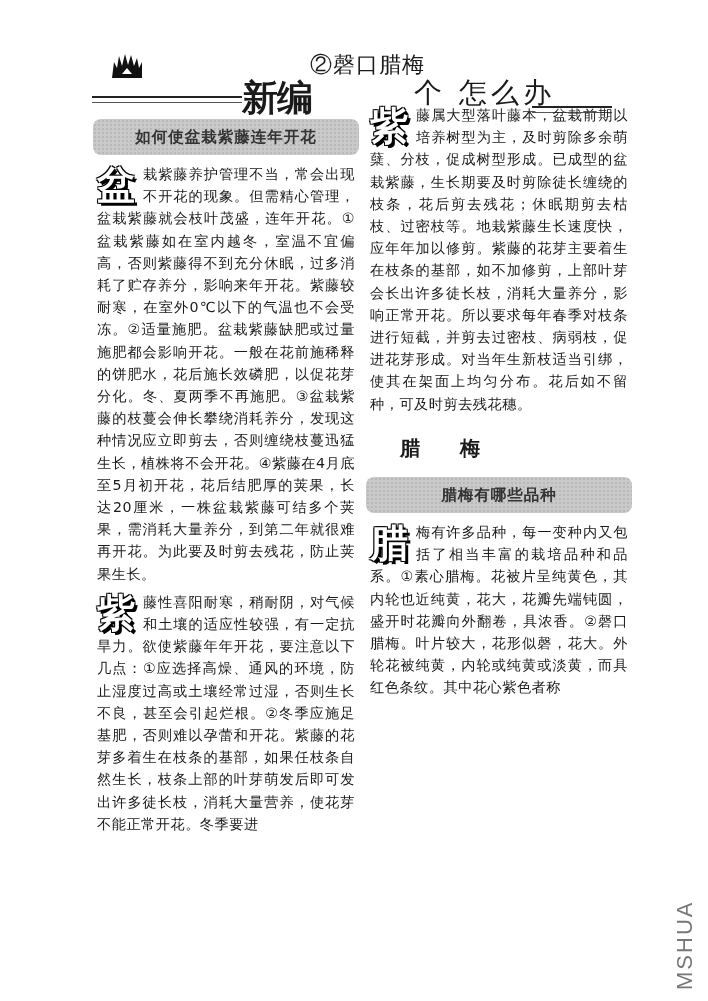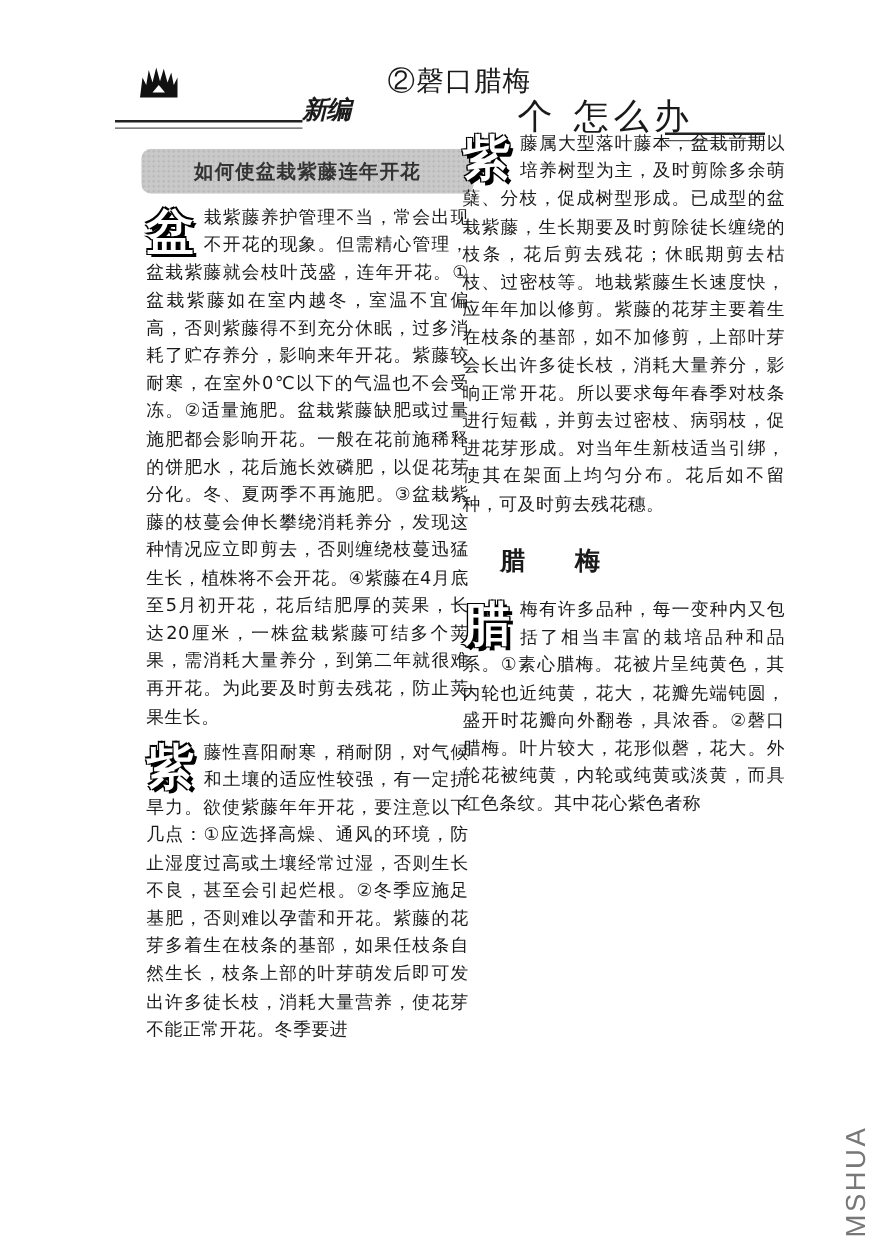--- a/index.html
+++ b/index.html
@@ -4,27 +4,27 @@
   <style>
     html, body { margin:0; padding:0; }
     body {
       width:708px; height:1001px; background:#ffffff; position:relative; overflow:hidden;
       font-family:"DejaVu Sans", sans-serif; color:#1a1a1a;
     }
     .header { position:absolute; left:92px; top:46px; width:520px; height:66px; }
     .logo { position:absolute; left:18px; top:6px; width:34px; height:28px; }
     .rule-left { position:absolute; left:0; top:50px; width:150px; height:4px; border-top:2px solid #222; border-bottom:1px solid #555; }
     .rule-right { position:absolute; left:440px; top:60px; width:80px; height:4px; border-top:2px solid #222; border-bottom:1px solid #555; }
-    .title-xin { position:absolute; left:150px; top:28px; font-size:20px; font-weight:bold; letter-spacing:-1px; font-family:"DejaVu Sans", sans-serif;font-style:italic; }
+    .title-xin { position:absolute; left:150px; top:28px; font-size:36px; font-weight:bold; letter-spacing:-1px; font-family:"DejaVu Sans", sans-serif; }
     .title-small { position:absolute; left:218px; top:4px; font-size:22px; font-family:"DejaVu Serif", serif; letter-spacing:1px; }
     .title-num { position:absolute; left:216px; top:30px; font-size:34px; font-weight:bold; font-style:italic; font-family:"DejaVu Serif", serif; letter-spacing:-1px; }
     .title-rest { position:absolute; left:322px; top:28px; font-size:28px; font-family:"DejaVu Serif", serif; letter-spacing:4px; }
 
     .col { position:absolute; width:258px; font-size:14.2px; line-height:22.2px; letter-spacing:0.5px; text-align:justify; }
-    .col-left { left:97px; top:115px;margin-left:20px; }
+    .col-left { left:97px; top:115px; }
     .col-right { left:370px; top:104px; }
 
     .section-title {
       height:36px; margin:4px -4px 8px -4px; border-radius:8px;
       background:#c9c9c9;
       background-image:radial-gradient(#b8b8b8 1px, transparent 1px);
       background-size:4px 4px;
       display:flex; align-items:center; justify-content:center;
       font-size:15.5px; font-weight:bold; color:#333; letter-spacing:1px;
     }
@@ -72,19 +72,20 @@
     <span>藤性喜阳耐寒，稍耐阴，对气候和土壤的适应性较强，有一定抗旱力。欲使紫藤年年开花，要注意以下几点：①应选择高燥、通风的环境，防止湿度过高或土壤经常过湿，否则生长不良，甚至会引起烂根。②冬季应施足基肥，否则难以孕蕾和开花。紫藤的花芽多着生在枝条的基部，如果任枝条自然生长，枝条上部的叶芽萌发后即可发出许多徒长枝，消耗大量营养，使花芽不能正常开花。冬季要进</span>
   </p>
 </div>
 
 <div class="col col-right">
   <p class="para">
     <span class="dropcap">紫</span>
     <span>藤属大型落叶藤本，盆栽前期以培养树型为主，及时剪除多余萌蘖、分枝，促成树型形成。已成型的盆栽紫藤，生长期要及时剪除徒长缠绕的枝条，花后剪去残花；休眠期剪去枯枝、过密枝等。地栽紫藤生长速度快，应年年加以修剪。紫藤的花芽主要着生在枝条的基部，如不加修剪，上部叶芽会长出许多徒长枝，消耗大量养分，影响正常开花。所以要求每年春季对枝条进行短截，并剪去过密枝、病弱枝，促进花芽形成。对当年生新枝适当引绑，使其在架面上均匀分布。花后如不留种，可及时剪去残花穗。</span>
   </p>
   <div class="section-label">腊梅</div>
+  <div class="section-title">腊梅有哪些品种</div>
   <p class="para">
     <span class="dropcap">腊</span>
     <span>梅有许多品种，每一变种内又包括了相当丰富的栽培品种和品系。①素心腊梅。花被片呈纯黄色，其内轮也近纯黄，花大，花瓣先端钝圆，盛开时花瓣向外翻卷，具浓香。②磬口腊梅。叶片较大，花形似磬，花大。外轮花被纯黄，内轮或纯黄或淡黄，而具红色条纹。其中花心紫色者称</span>
   </p>
 </div>
 
 <div class="watermark">MSHUA</div>
 
 </body></html>

